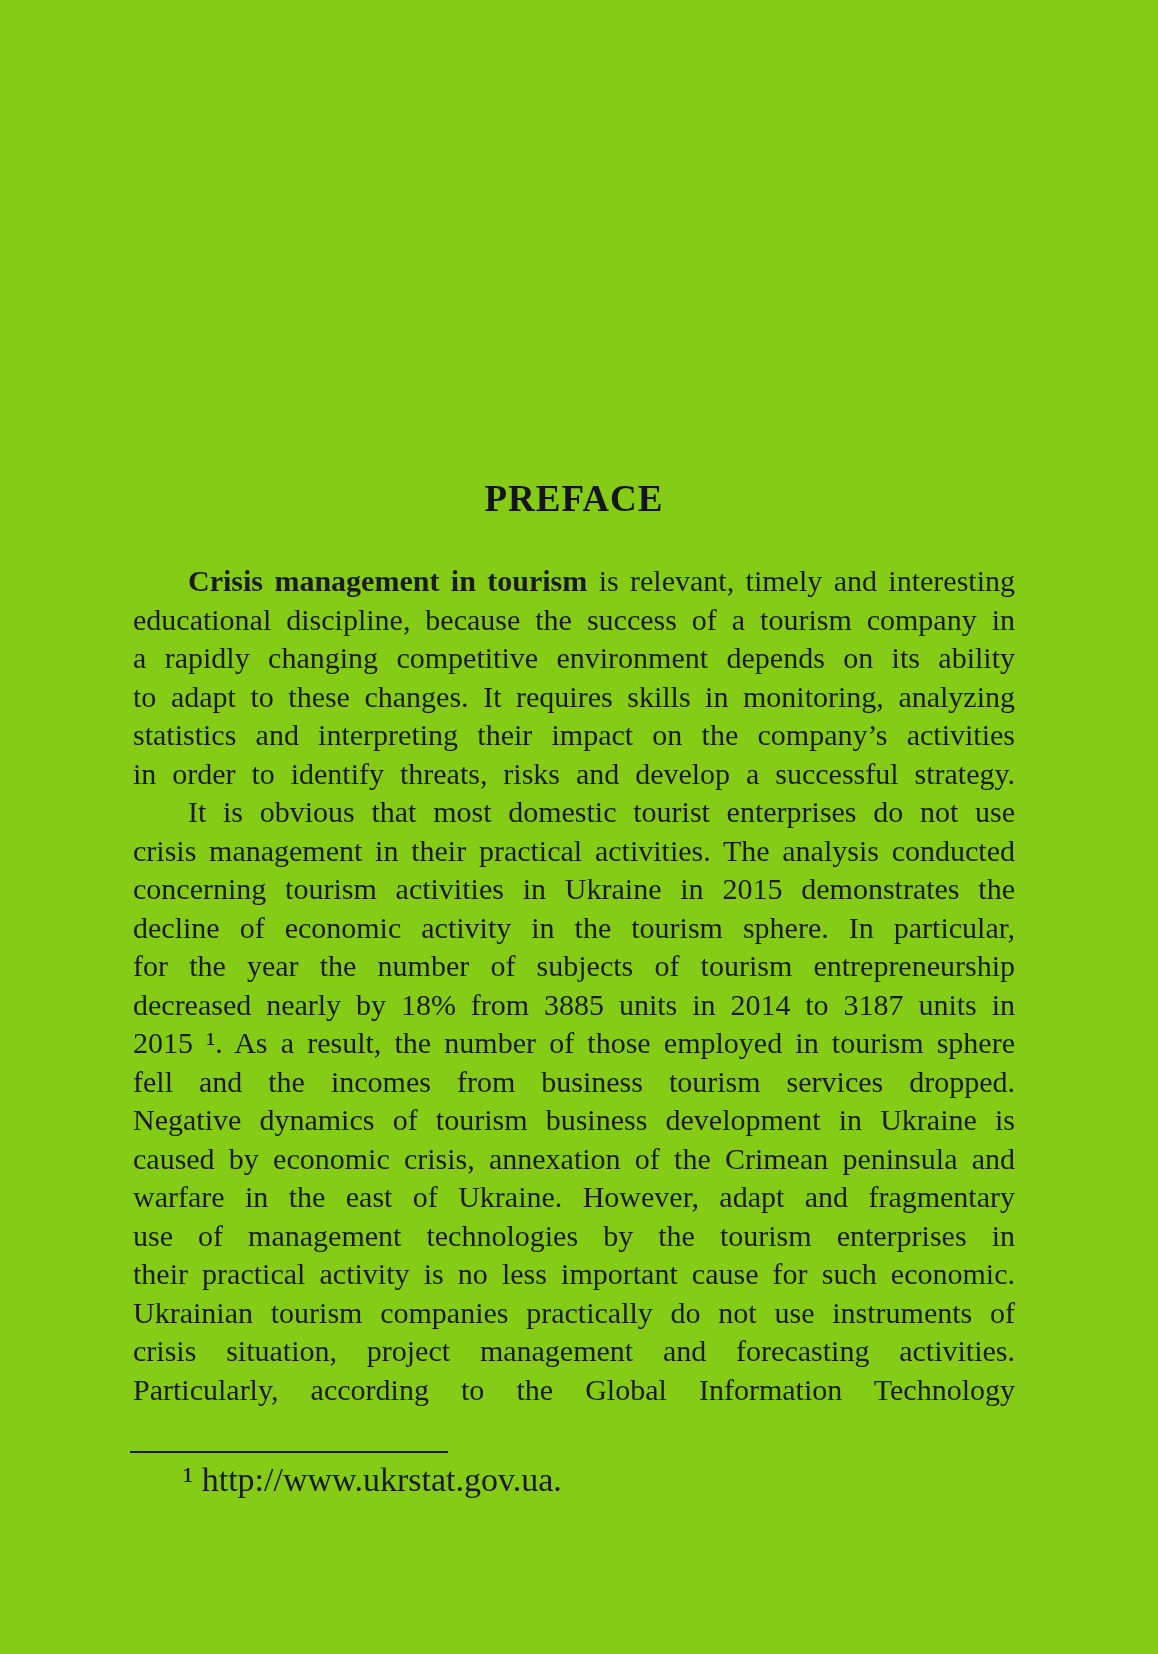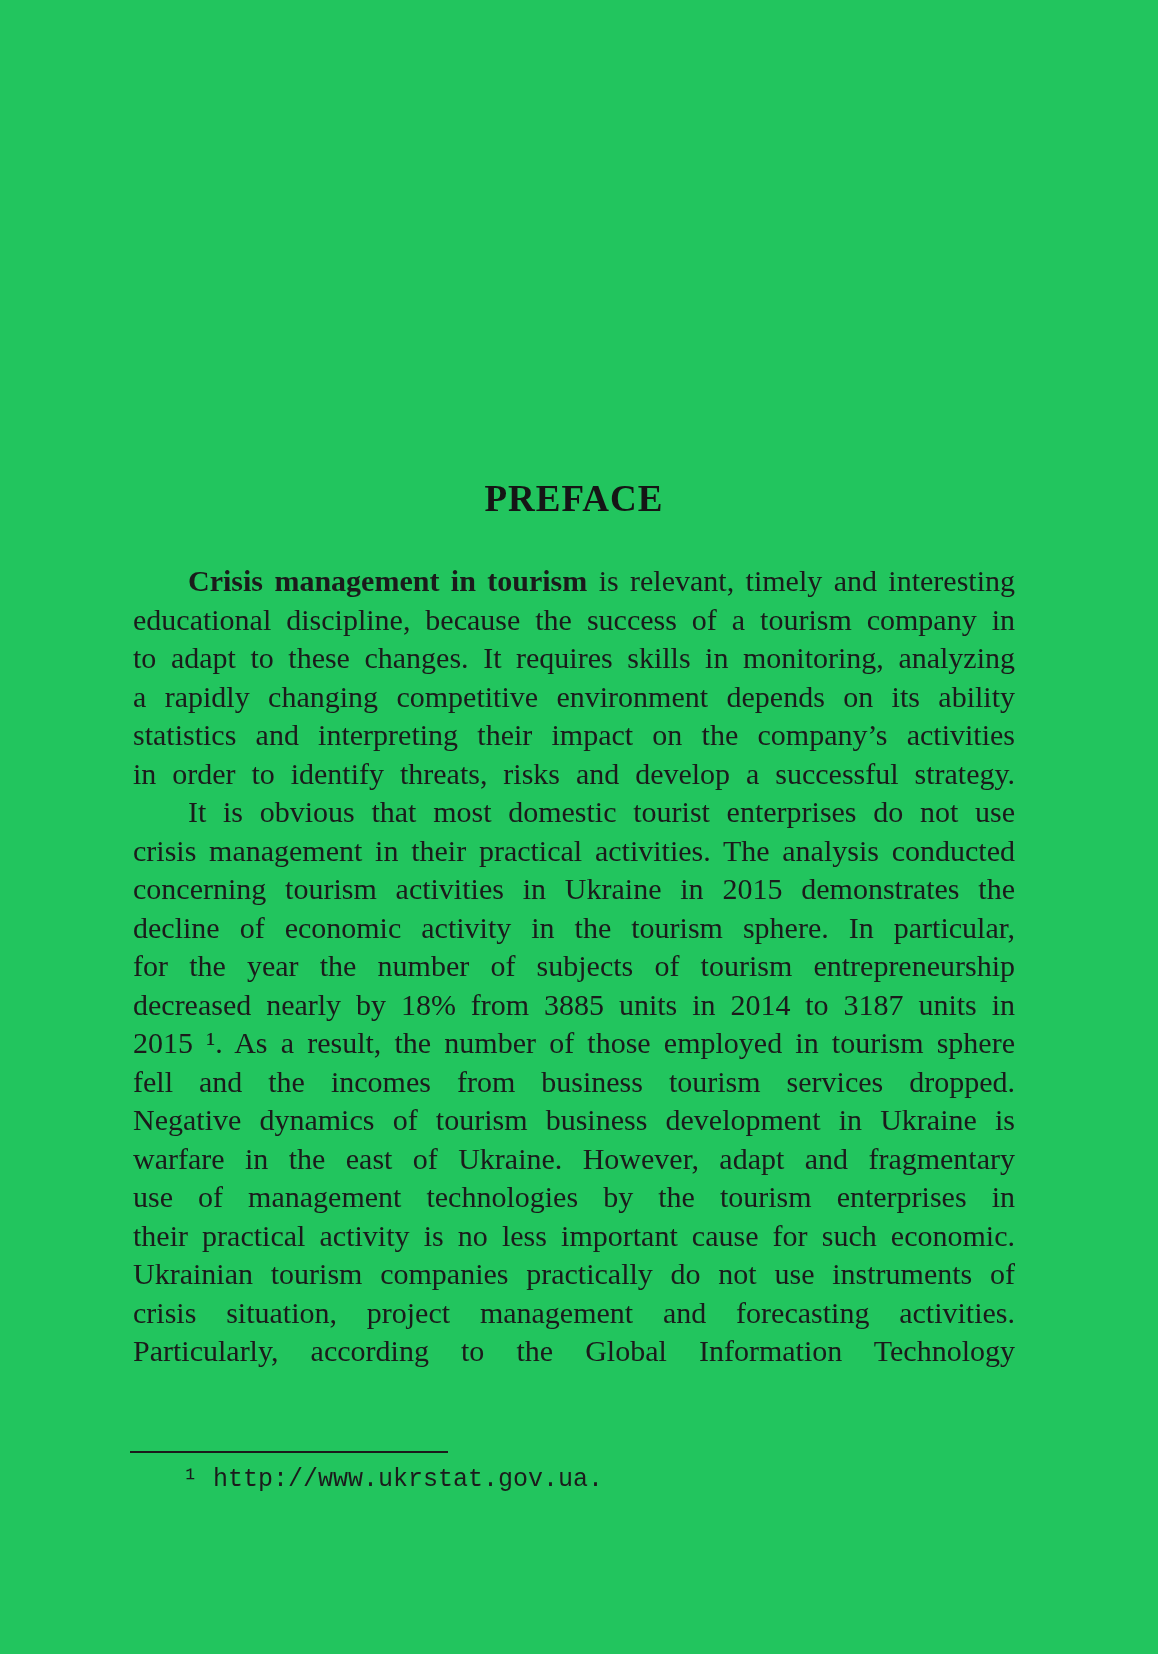--- a/index.html
+++ b/index.html
@@ -4,21 +4,21 @@
 <style>
   html, body {
     margin: 0;
     padding: 0;
     background: #ffffff;
   }
   .page {
     position: relative;
     width: 1158px;
     height: 1654px;
-    background: #22c55e;
+    background: #84cc16;
     overflow: hidden;
     font-family: "Liberation Serif", "DejaVu Serif", serif;
     color: #1b1b1b;
   }
   .content {
     position: absolute;
     left: 133px;
     top: 0;
     width: 882px;
   }
@@ -54,52 +54,52 @@
     left: 130px;
     top: 1451px;
     width: 318px;
     height: 2px;
     background: #1b1b1b;
   }
   .footnote {
     position: absolute;
     left: 183px;
     top: 1463px;
-    font-size: 25px;
+    font-size: 34px;
     line-height: 34px;
     color: #1b1b1b;
-    font-family: Liberation Mono, monospace;
   }
 </style>
 </head>
 <body>
 
 <div class="page">
   <div class="content">
 
     <h1 class="title">PREFACE</h1>
 
     <div class="body-text">
 
       <div class="line indent"><span class="bold">Crisis management in tourism</span><span> is relevant, timely and interesting</span></div>
       <div class="line">educational discipline, because the success of a tourism company in</div>
+      <div class="line">a rapidly changing competitive environment depends on its ability</div>
       <div class="line">to adapt to these changes. It requires skills in monitoring, analyzing</div>
-      <div class="line">a rapidly changing competitive environment depends on its ability</div>
       <div class="line">statistics and interpreting their impact on the company’s activities</div>
       <div class="line">in order to identify threats, risks and develop a successful strategy.</div>
 
       <div class="line indent">It is obvious that most domestic tourist enterprises do not use</div>
       <div class="line">crisis management in their practical activities. The analysis conducted</div>
       <div class="line">concerning tourism activities in Ukraine in 2015 demonstrates the</div>
       <div class="line">decline of economic activity in the tourism sphere. In particular,</div>
       <div class="line">for the year the number of subjects of tourism entrepreneurship</div>
       <div class="line">decreased nearly by 18% from 3885 units in 2014 to 3187 units in</div>
       <div class="line">2015 ¹. As a result, the number of those employed in tourism sphere</div>
       <div class="line">fell and the incomes from business tourism services dropped.</div>
       <div class="line">Negative dynamics of tourism business development in Ukraine is</div>
+      <div class="line">caused by economic crisis, annexation of the Crimean peninsula and</div>
       <div class="line">warfare in the east of Ukraine. However, adapt and fragmentary</div>
       <div class="line">use of management technologies by the tourism enterprises in</div>
       <div class="line">their practical activity is no less important cause for such economic.</div>
       <div class="line">Ukrainian tourism companies practically do not use instruments of</div>
       <div class="line">crisis situation, project management and forecasting activities.</div>
       <div class="line">Particularly, according to the Global Information Technology</div>
 
     </div>
   </div>
 

